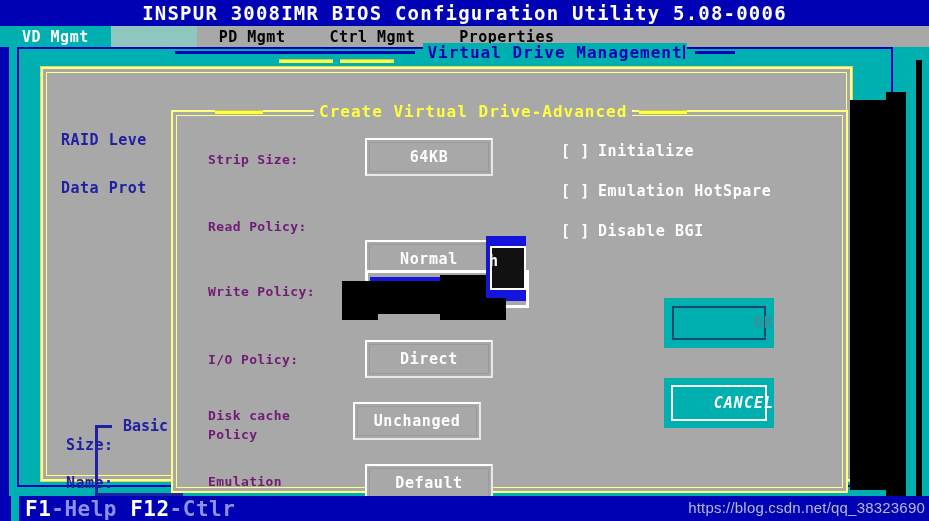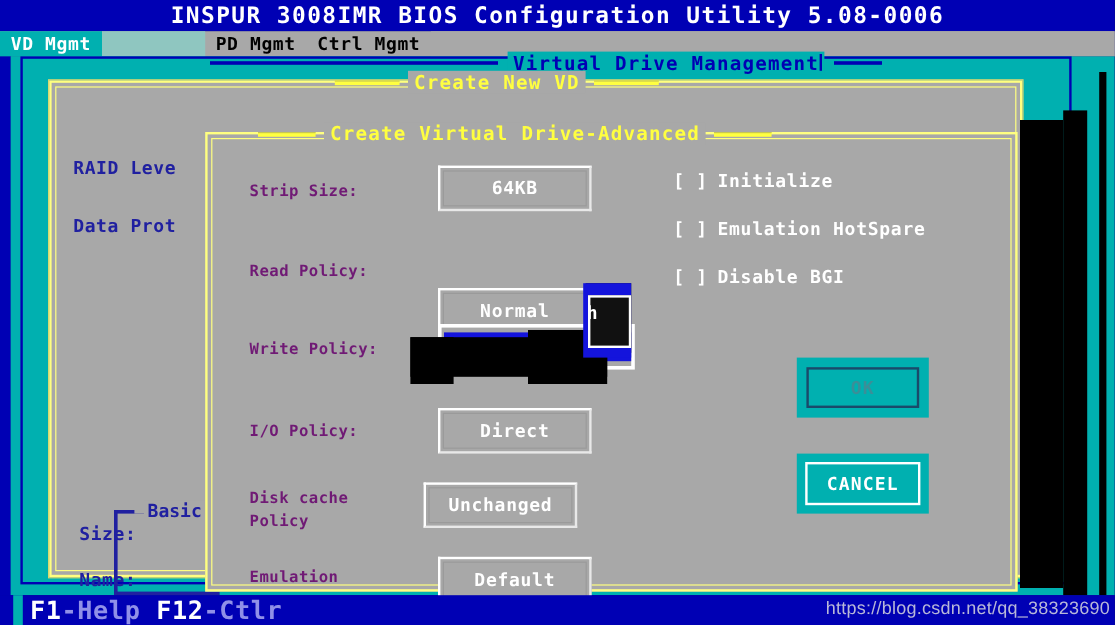--- a/index.html
+++ b/index.html
@@ -42,21 +42,21 @@
     position: absolute;
     left: 0; top: 26px;
     width: 929px; height: 21px;
     background: #a8a8a8;
     display: flex;
     align-items: stretch;
   }
   .menu-item {
     display: flex;
     align-items: center;
-    padding: 0 9px;
+    padding: 0 22px;
     color: #000000;
     font-size: 15px;
     font-weight: bold;
     letter-spacing: 0.5px;
     white-space: nowrap;
   }
   .menu-item.selected {
     background: #00b0b0;
     color: #ffffff;
   }
@@ -174,20 +174,21 @@
   }
   .win-adv-title .yline { width: 48px; }
   .win-adv-title-text {
     color: #ffff40;
     font-size: 16px;
     font-weight: bold;
     letter-spacing: 1px;
     background: #a8a8a8;
     padding: 0 5px;
     white-space: nowrap;
+    margin-left: 44px;
   }
 
   
   .bg-label {
     position: absolute;
     color: #2020a0;
     font-size: 15px;
     font-weight: bold;
     letter-spacing: 0.5px;
     white-space: nowrap;
@@ -320,21 +321,21 @@
     white-space: nowrap;
   }
   .cb-brackets { color: #ffffff; }
 
   
   .btn {
     position: absolute;
     background: #00b0b0;
     display: flex;
     align-items: center;
-    justify-content: center;
+    justify-content: flex-end;
   }
   .btn-ok {
     left: 664px; top: 298px;
     width: 110px; height: 50px;
   }
   .btn-ok-inner {
     position: absolute;
     left: 8px; top: 8px; right: 8px; bottom: 8px;
     border: 2px solid #1a4a6a;
   }
@@ -355,20 +356,21 @@
     left: 7px; top: 7px; right: 7px; bottom: 7px;
     border: 2px solid #ffffff;
   }
   .btn-cancel-text {
     color: #ffffff;
     font-size: 15px;
     font-weight: bold;
     letter-spacing: 1px;
     position: relative;
     z-index: 2;
+    font-style: italic;
   }
 
   
   .statusbar {
     position: absolute;
     left: 0; top: 496px;
     width: 929px; height: 25px;
     background: #0000b4;
     display: flex;
     align-items: center;
@@ -402,40 +404,40 @@
 
   <div class="titlebar">
     <div class="titlebar-text">INSPUR 3008IMR BIOS Configuration Utility 5.08-0006</div>
   </div>
 
   <div class="menubar">
     <div class="menu-item selected">VD Mgmt</div>
     <div class="menubar-teal-tail"></div>
     <div class="menu-item">PD Mgmt</div>
     <div class="menu-item">Ctrl Mgmt</div>
+    <div class="menu-item">Properties</div>
     <div class="menubar-rest"></div>
   </div>
 
   <div class="desktop">
     <div class="desktop-leftedge"></div>
     <div class="desktop-leftedge2"></div>
 
     <div class="win-vdm">
       <div class="win-vdm-title">
         <div class="tline-blue"></div>
         <div class="win-vdm-title-text">Virtual Drive Management</div>
         <div class="tline-blue short"></div>
       </div>
       <div class="title-tick"></div>
 
       <div class="win-newvd">
         <div class="newvd-inner-frame"></div>
         <div class="win-newvd-title">
           <div class="yline"></div>
-          <div class="win-newvd-title-text">Create New VD</div>
           <div class="yline"></div>
         </div>
 
         <div class="bg-label" style="left:18px; top:62px;">RAID Leve</div>
         <div class="bg-label" style="left:18px; top:110px;">Data Prot</div>
 
         <div class="basic-group">
           <div class="basic-group-topgap"></div>
           <div class="basic-legend">Basic</div>
           <div class="bg-label" style="left:-32px; top:8px;">Size:</div>

